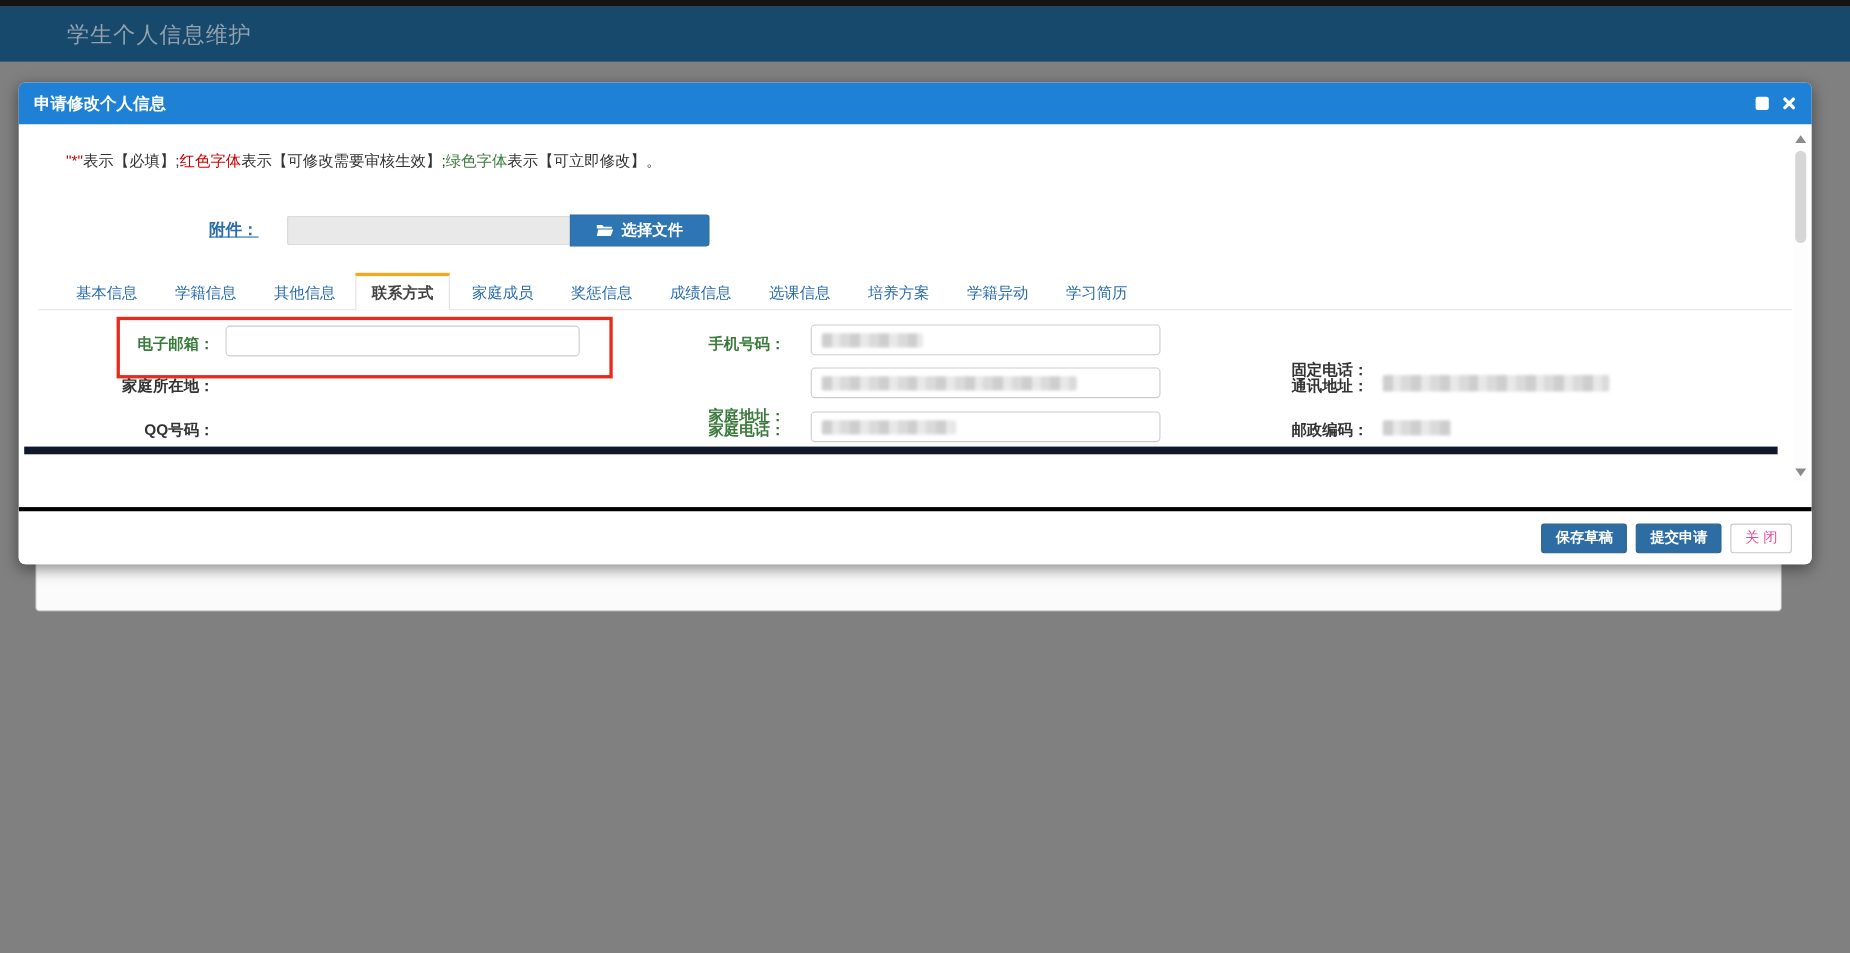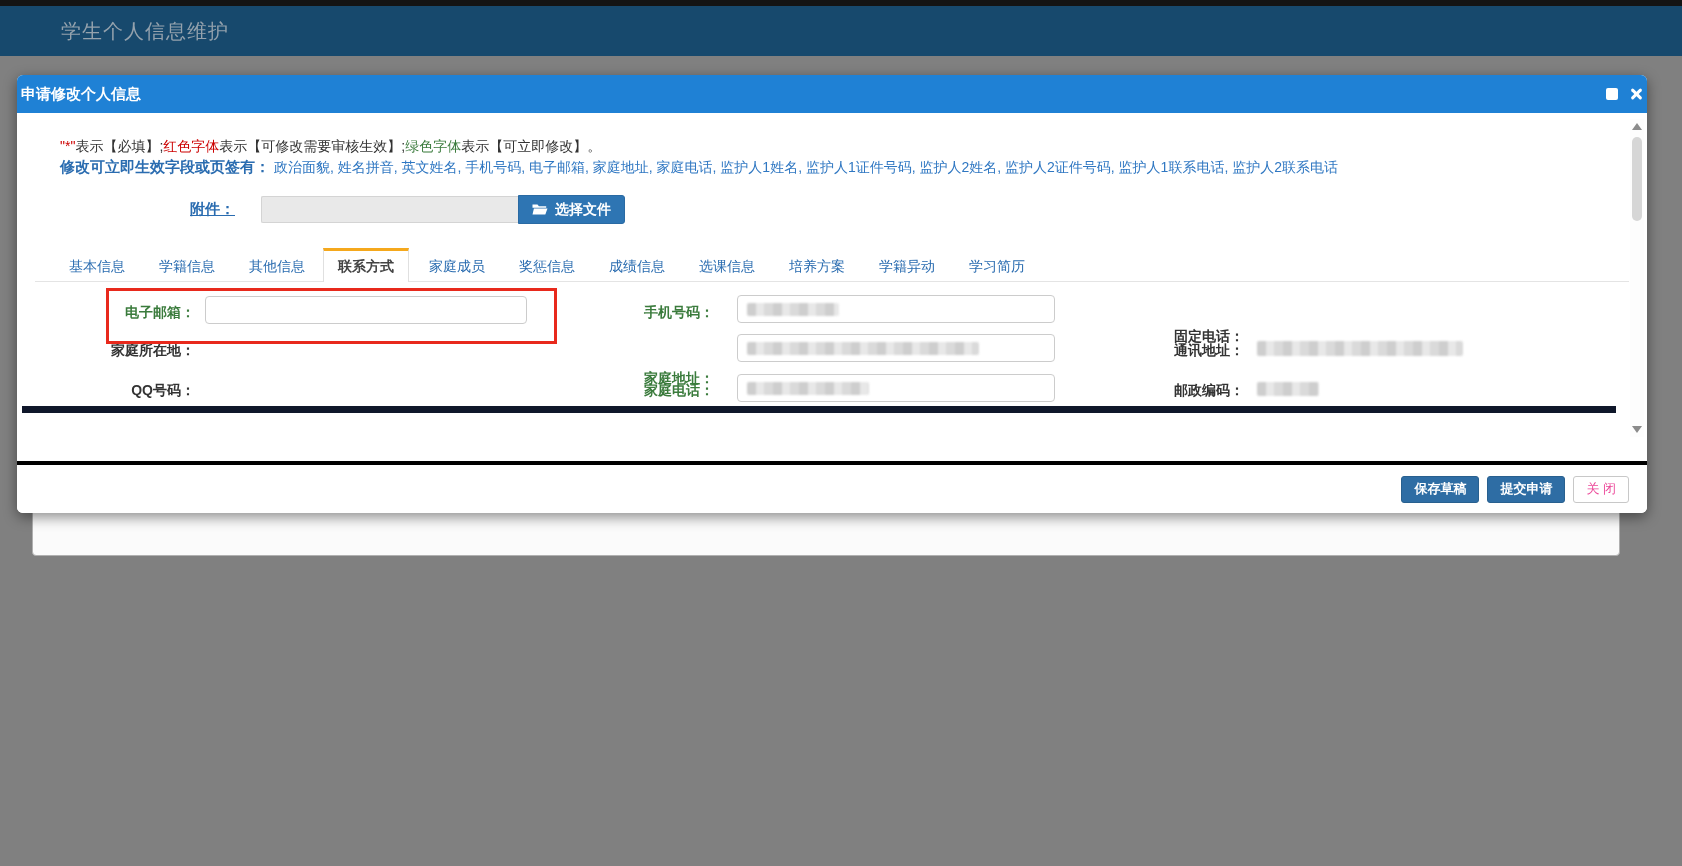--- a/index.html
+++ b/index.html
@@ -21,21 +21,21 @@
     background:#fbfbfb; border:1px solid #b0b0b0; border-radius:4px;
   }
 
   .modal {
     position:absolute; left:17px; top:75px; width:1630px; height:438px;
     background:#fff; border-radius:6px;
     box-shadow:0 4px 14px rgba(0,0,0,0.45);
   }
   .modal-header {
     height:38px; background:#1f81d5; border-radius:6px 6px 0 0;
-    display:flex; align-items:center; padding:0 4px;
+    display:flex; align-items:center; padding:0 14px;
   }
   .modal-title { color:#fff; font-size:15px; font-weight:bold; }
   .header-icons { margin-left:auto; display:flex; align-items:center; gap:11px; }
   .icon-max { width:12px; height:12px; background:#fff; border-radius:2px; cursor:pointer; }
   .icon-close { width:14px; height:14px; cursor:pointer; position:relative; }
   .icon-close::before, .icon-close::after {
     content:""; position:absolute; left:6px; top:0; width:3px; height:14px;
     background:#fff; border-radius:2px;
   }
   .icon-close::before { transform:rotate(45deg); }
@@ -50,21 +50,21 @@
   .legend-line2 .heading { font-weight:bold; font-size:15px; }
   .legend-line2 .fieldlist { font-size:14px; color:#2f77c2; }
 
   .attach-row { position:absolute; left:173px; top:82px; display:flex; align-items:center; }
   .attach-label { color:#2a6cb0; font-weight:bold; font-size:15px; margin-right:26px;text-decoration:underline; }
   .attach-input {
     width:257px; height:27px; background:#e9e9e9;
     border:1px solid #d4d4d4; border-right:none; border-radius:2px 0 0 2px;
   }
   .attach-btn {
-    height:29px; padding:0 13px; background:#2e75b3; border:1px solid #2a6aa3;
+    height:29px; padding:0 23px; background:#2e75b3; border:1px solid #2a6aa3;
     border-radius:0 3px 3px 0; color:#fff; font-size:14px; font-weight:bold;
     display:flex; align-items:center; gap:7px; cursor:pointer;
   }
 
   .tabs {
     position:absolute; left:18px; top:135px; width:1594px; height:34px;
     display:flex; align-items:stretch; border-bottom:1px solid #e4e4e4;
   }
   .tab {
     margin-left:34px; padding-top:10px; font-size:14px; color:#2a6cb0;
@@ -153,24 +153,20 @@
       <div class="icon-max" title=""></div>
       <div class="icon-close"></div>
     </div>
   </div>
 
   <div class="modal-body">
 
     <div class="legend">
       <div>
         <span class="red">"*"</span><span>表示【必填】;</span><span class="red">红色字体</span><span>表示【可修改需要审核生效】;</span><span class="green">绿色字体</span><span>表示【可立即修改】。</span>
-      </div>
-      <div class="legend-line2">
-        <span class="heading">修改可立即生效字段或页签有：</span>
-        <span class="fieldlist">政治面貌, 姓名拼音, 英文姓名, 手机号码, 电子邮箱, 家庭地址, 家庭电话, 监护人1姓名, 监护人1证件号码, 监护人2姓名, 监护人2证件号码, 监护人1联系电话, 监护人2联系电话</span>
       </div>
     </div>
 
     <div class="attach-row">
       <span class="attach-label">附件：</span>
       <div class="attach-input"></div>
       <button class="attach-btn">
         <svg width="16" height="13" viewBox="0 0 16 13">
           <path d="M0.5 1.5 h5 l1.4 1.7 h7.3 v1.6 h-13.7 z" fill="#fff"></path>
           <path d="M1.9 5.6 h13.6 l-2.2 6 H0.5 z" fill="#fff"></path>

